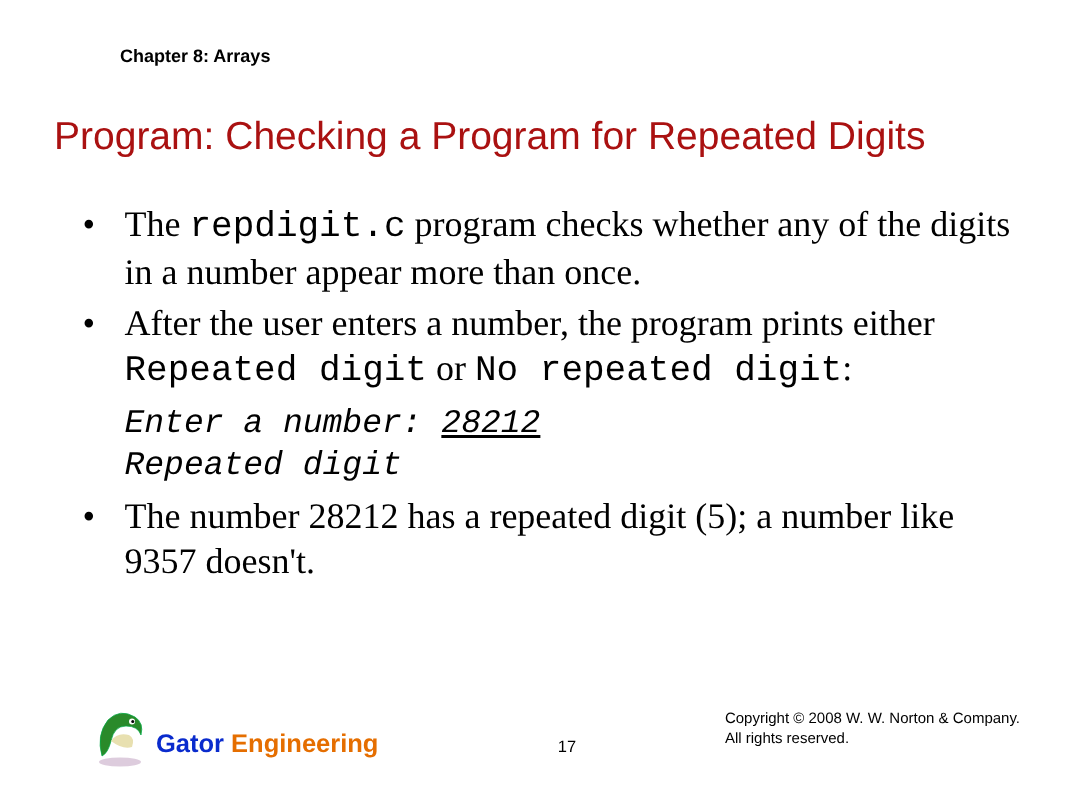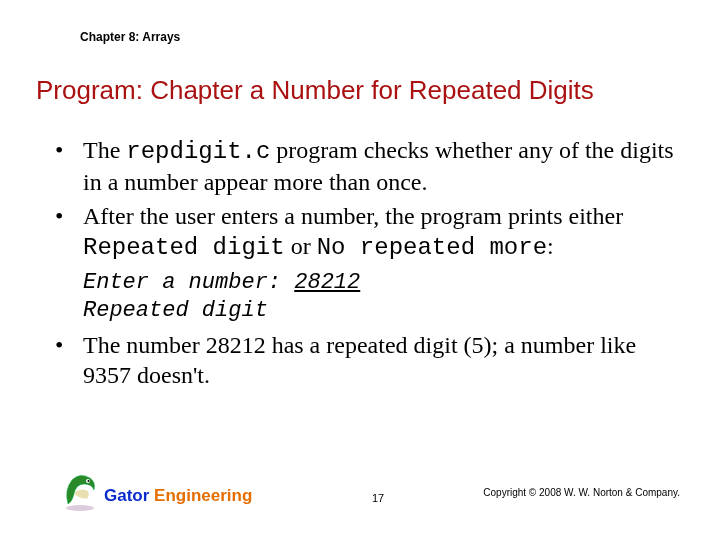--- a/index.html
+++ b/index.html
@@ -92,35 +92,35 @@
     font-size: 10px;
     line-height: 1.25;
     text-align: left;
   }
 </style>
 </head>
 <body>
 
 <div class="chapter">Chapter 8: Arrays</div>
 
-<div class="title">Program: Chapter a Number for Repeated Digits</div>
+<div class="title">Program: Checking a Program for Repeated Digits</div>
 
 <div class="content">
 
   <div class="bullet">
     <div class="bmark">•</div>
     <div class="btext">
       <span>The </span><span class="mono">repdigit.c</span><span> program checks whether any of the digits in a number appear more than once.</span>
     </div>
   </div>
 
   <div class="bullet">
     <div class="bmark">•</div>
     <div class="btext">
-      <span>After the user enters a number, the program prints either </span><span class="mono">Repeated digit</span><span> or </span><span class="mono">No repeated more</span><span>:</span>
+      <span>After the user enters a number, the program prints either </span><span class="mono">Repeated digit</span><span> or </span><span class="mono">No repeated digit</span><span>:</span>
     </div>
   </div>
 
   <div class="example">
     <div>
       <span>Enter a number: </span><span class="underline">28212</span>
     </div>
     <div>Repeated digit</div>
   </div>
 
@@ -138,14 +138,15 @@
     <path d="M14 24 Q18 18 26 20 Q30 22 28 28 Q22 30 14 24 Z" fill="#e8e0b0"></path>
     <circle cx="28" cy="11" r="2" fill="#fff"></circle>
       <circle cx="28.5" cy="11" r="1" fill="#000"></circle>
   </svg>
   <div class="gator-text">
     <span class="g">Gator </span><span class="e">Engineering</span>
   </div>
   <div class="page-num">17</div>
   <div class="copyright">
     <div>Copyright © 2008 W. W. Norton &amp; Company.</div>
+    <div>All rights reserved.</div>
   </div>
 </div>
 
 </body></html>

